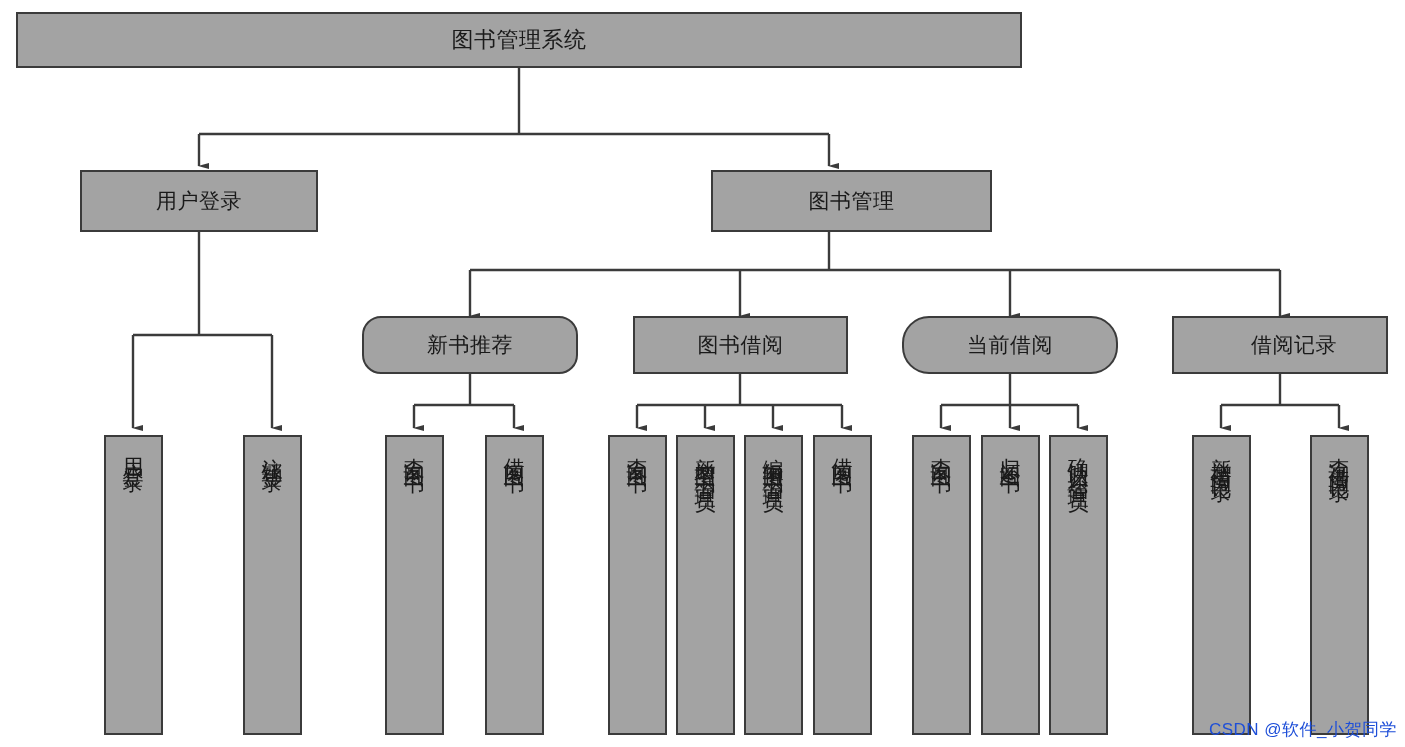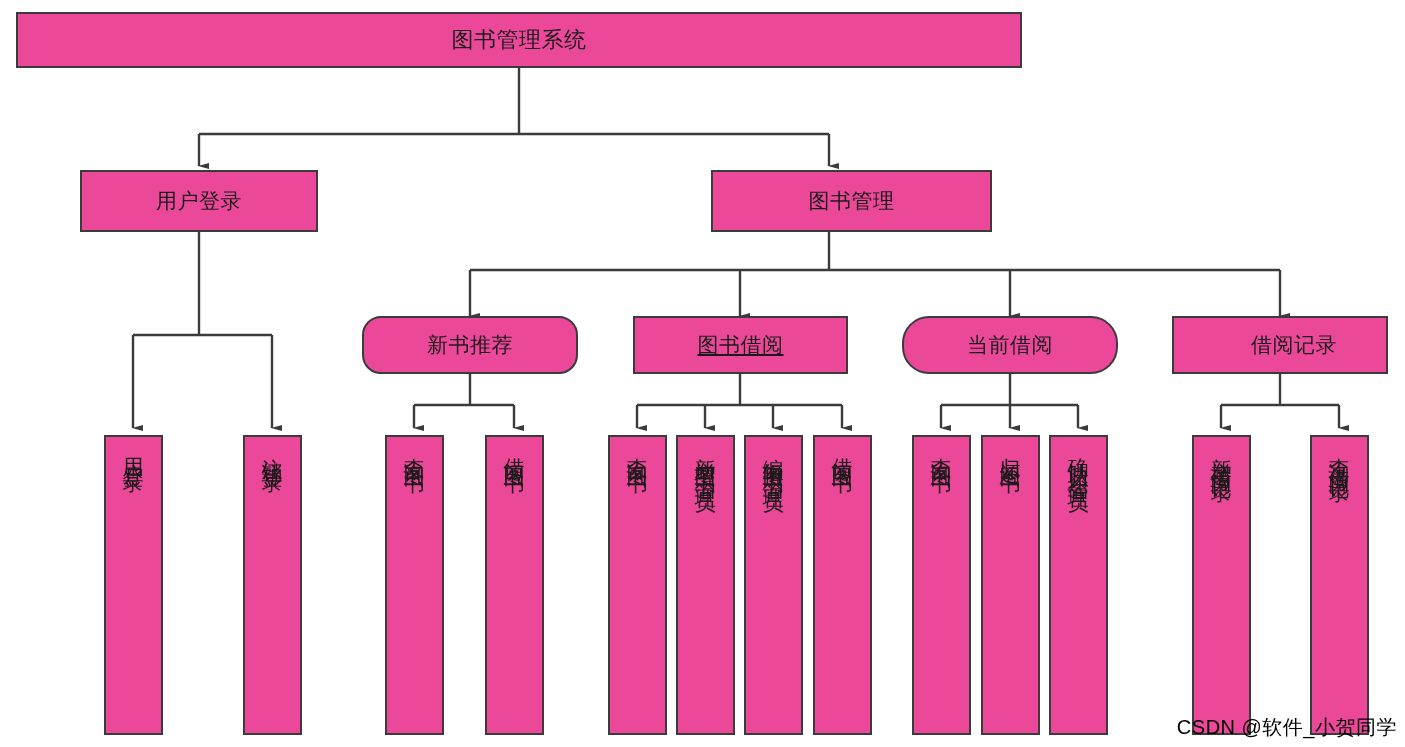--- a/index.html
+++ b/index.html
@@ -21,21 +21,21 @@
     position: absolute;
     left: 0;
     top: 0;
     width: 1405px;
     height: 747px;
     pointer-events: none;
   }
   .node {
     position: absolute;
     box-sizing: border-box;
-    background: #ec4899;
+    background: #a3a3a3;
     border: 2px solid #3b3b3b;
     display: flex;
     align-items: center;
     justify-content: center;
     color: #1a1a1a;
   }
   .node .label {
     display: block;
     text-align: center;
     line-height: 1.18;
@@ -60,22 +60,22 @@
     text-orientation: upright;
     font-size: 21px;
     line-height: 1;
     letter-spacing: 5px;
     white-space: nowrap;
   }
   .watermark {
     position: absolute;
     right: 8px;
     bottom: 6px;
-    font-size: 20px;
-    color: #000000;
+    font-size: 17px;
+    color: #1d4ed8;
     white-space: nowrap;
     letter-spacing: 0.5px;
   }
 </style>
 </head>
 <body>
 
 <div id="canvas">
 
   <svg class="wires" viewBox="0 0 1405 747">
@@ -135,21 +135,21 @@
   <div class="node horiz" style="left:80px; top:170px; width:238px; height:62px;">
     <span class="label">用户登录</span>
   </div>
   <div class="node horiz" style="left:711px; top:170px; width:281px; height:62px;">
     <span class="label">图书管理</span>
   </div>
 
   <div class="node horiz" style="left:362px; top:316px; width:216px; height:58px;border-radius:19px;">
     <span class="label">新书推荐</span>
   </div>
-  <div class="node horiz" style="left:633px; top:316px; width:215px; height:58px;text-decoration:underline;">
+  <div class="node horiz" style="left:633px; top:316px; width:215px; height:58px;">
     <span class="label">图书借阅</span>
   </div>
   <div class="node horiz" style="left:902px; top:316px; width:216px; height:58px;border-radius:27px;">
     <span class="label">当前借阅</span>
   </div>
   <div class="node horiz" style="left:1172px; top:316px; width:216px; height:58px;padding-left:28px;">
     <span class="label">借阅记录</span>
   </div>
 
   <div class="node leaf" style="left:104px; top:435px; width:59px; height:300px;">

